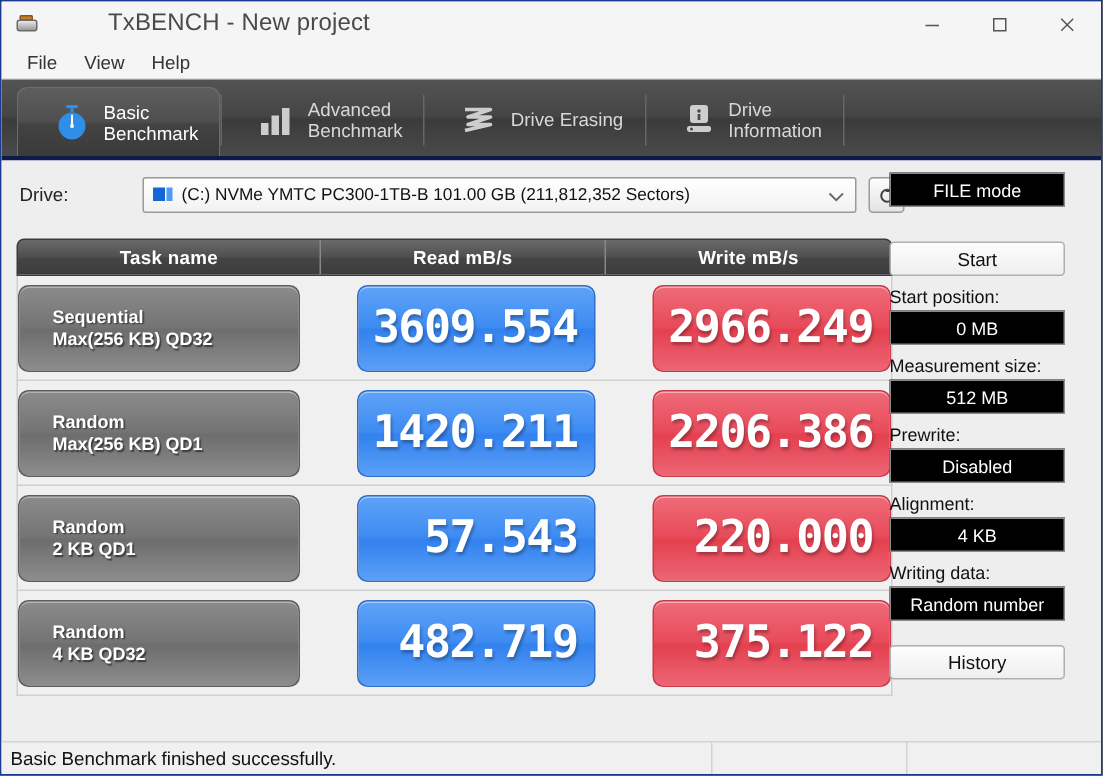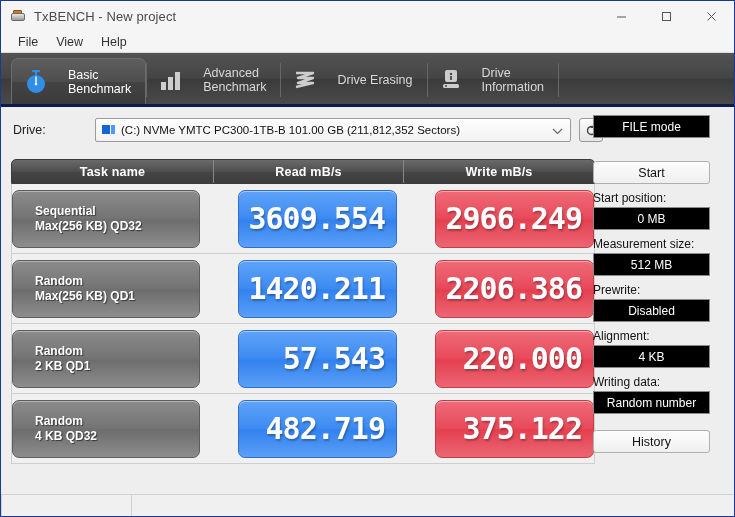--- a/index.html
+++ b/index.html
@@ -43,23 +43,24 @@
     border-radius: 2px;
   }
   .title-icon .drv-top {
     position: absolute; left: 3px; top: 2px;
     width: 9px; height: 4px;
     background: #c77c2a;
     border: 1px solid #8a5512;
     border-radius: 1px;
   }
   .title-text {
-    font-size: 13px;
+    font-size: 16px;
     color: #4a4a4a;
     letter-spacing: .1px;
+    margin-left: 38px;
   }
   .wincontrols {
     position: absolute;
     right: 0; top: 0;
     height: 30px;
     display: flex;
   }
   .wc {
     width: 45px; height: 30px;
     display: flex; align-items: center; justify-content: center;
@@ -90,22 +91,22 @@
     display: flex;
     align-items: flex-end;
     padding: 0 0 0 10px;
     border-bottom: 3px solid #0b1c4a;
     position: relative;
   }
   .tab {
     height: 48px;
     display: flex;
     align-items: center;
-    gap: 20px;
-    padding: 0 14px 0 12px;
+    gap: 9px;
+    padding: 0 14px 0 24px;
     position: relative;
     color: #d8d8d8;
   }
   .tab.active {
     background: linear-gradient(#5e5e5e, #4e4e4e 50%, #434343 52%, #3a3a3a);
     border: 1px solid #6c6c6c;
     border-bottom: none;
     border-radius: 7px 7px 0 0;
     color: #ffffff;
     margin-bottom: 0px;
@@ -513,17 +514,18 @@
       <div class="blk-btn">Random number</div>
 
       <div class="gap-b"></div>
       <div class="gap-b"></div>
       <div class="lt-btn">History</div>
     </div>
 
   </div>
 
   <div class="statusbar">
+    <div class="status-text">Basic Benchmark finished successfully.</div>
     <div class="status-pane"></div>
     <div class="status-pane"></div>
   </div>
 
 </div>
 
 </body></html>

